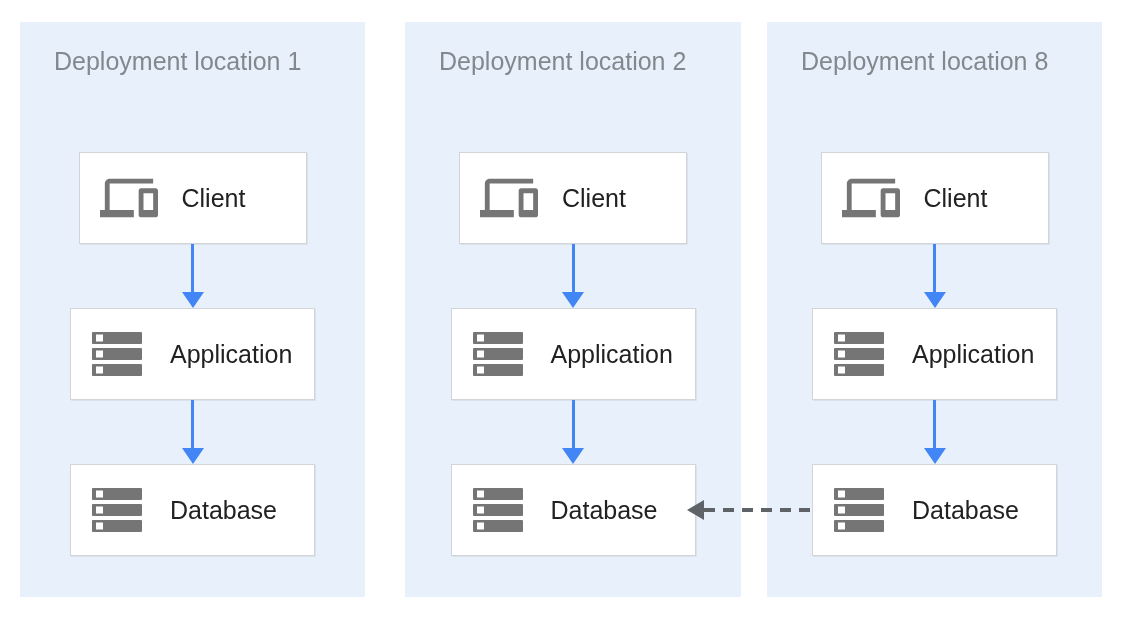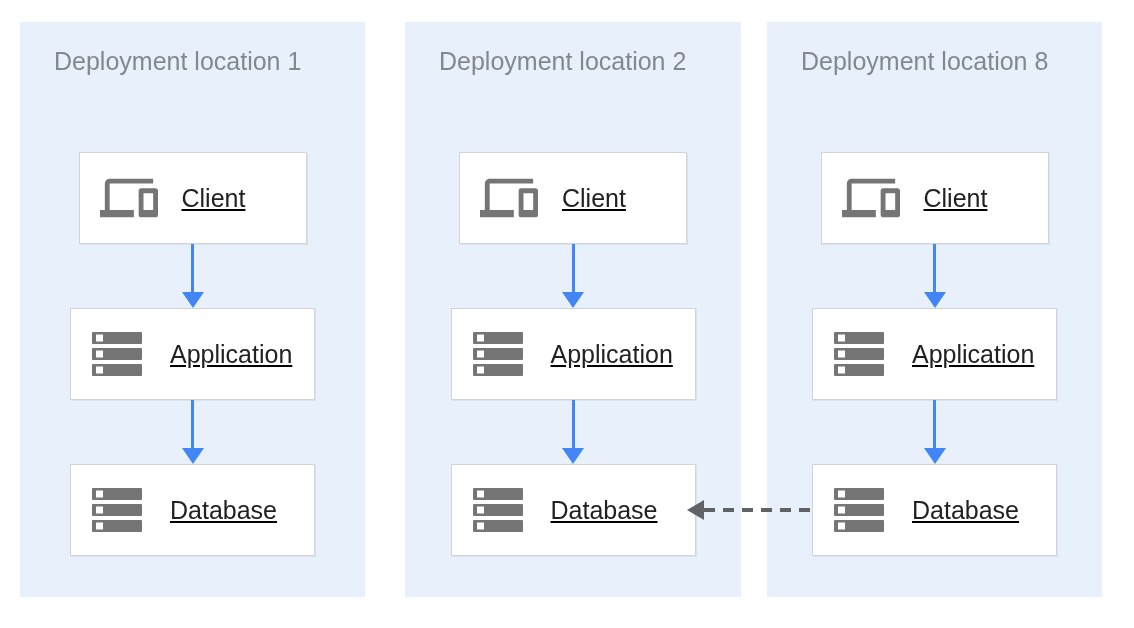--- a/index.html
+++ b/index.html
@@ -10,21 +10,21 @@
   *{box-sizing:border-box;margin:0;padding:0;}
   html,body{width:1134px;height:628px;background:var(--page-bg);
     font-family:"Liberation Sans", sans-serif;}
   .stage{position:relative;width:1134px;height:628px;overflow:hidden;}
   .panel{position:absolute;top:22px;height:575px;background:var(--panel-bg);}
   .panel.p1{left:20px;width:345px;}
   .panel.p2{left:397px;width:336px;margin-left:8px;}
   .panel.p3{left:767px;width:335px;}
   .panel-title{margin:24px 0 0 34px;font-size:25px;line-height:30px;
     font-weight:400;color:var(--title-gray);white-space:nowrap;}
-  .node-stack{display:flex;flex-direction:column;align-items:center;margin-top:76px;text-decoration:underline;}
+  .node-stack{display:flex;flex-direction:column;align-items:center;margin-top:76px;}
   .node{height:92px;background:#fff;border:1px solid var(--box-border);
     box-shadow:1px 1px 0 rgba(0,0,0,.06);display:flex;align-items:center;}
   .node .label{font-size:25px;color:var(--label-dark);white-space:nowrap;}
   .node.client{width:228px;padding-left:20px;gap:24px;}
   .node.server{width:245px;padding-left:21px;gap:28px;}
   .icon{display:flex;align-items:center;justify-content:center;flex:none;}
   .varrow{height:64px;display:flex;flex-direction:column;align-items:center;flex:none;}
   .vline{width:3px;flex:1;background:var(--arrow-blue);}
   .vhead{width:0;height:0;border-left:11px solid transparent;
     border-right:11px solid transparent;border-top:16px solid var(--arrow-blue);}

